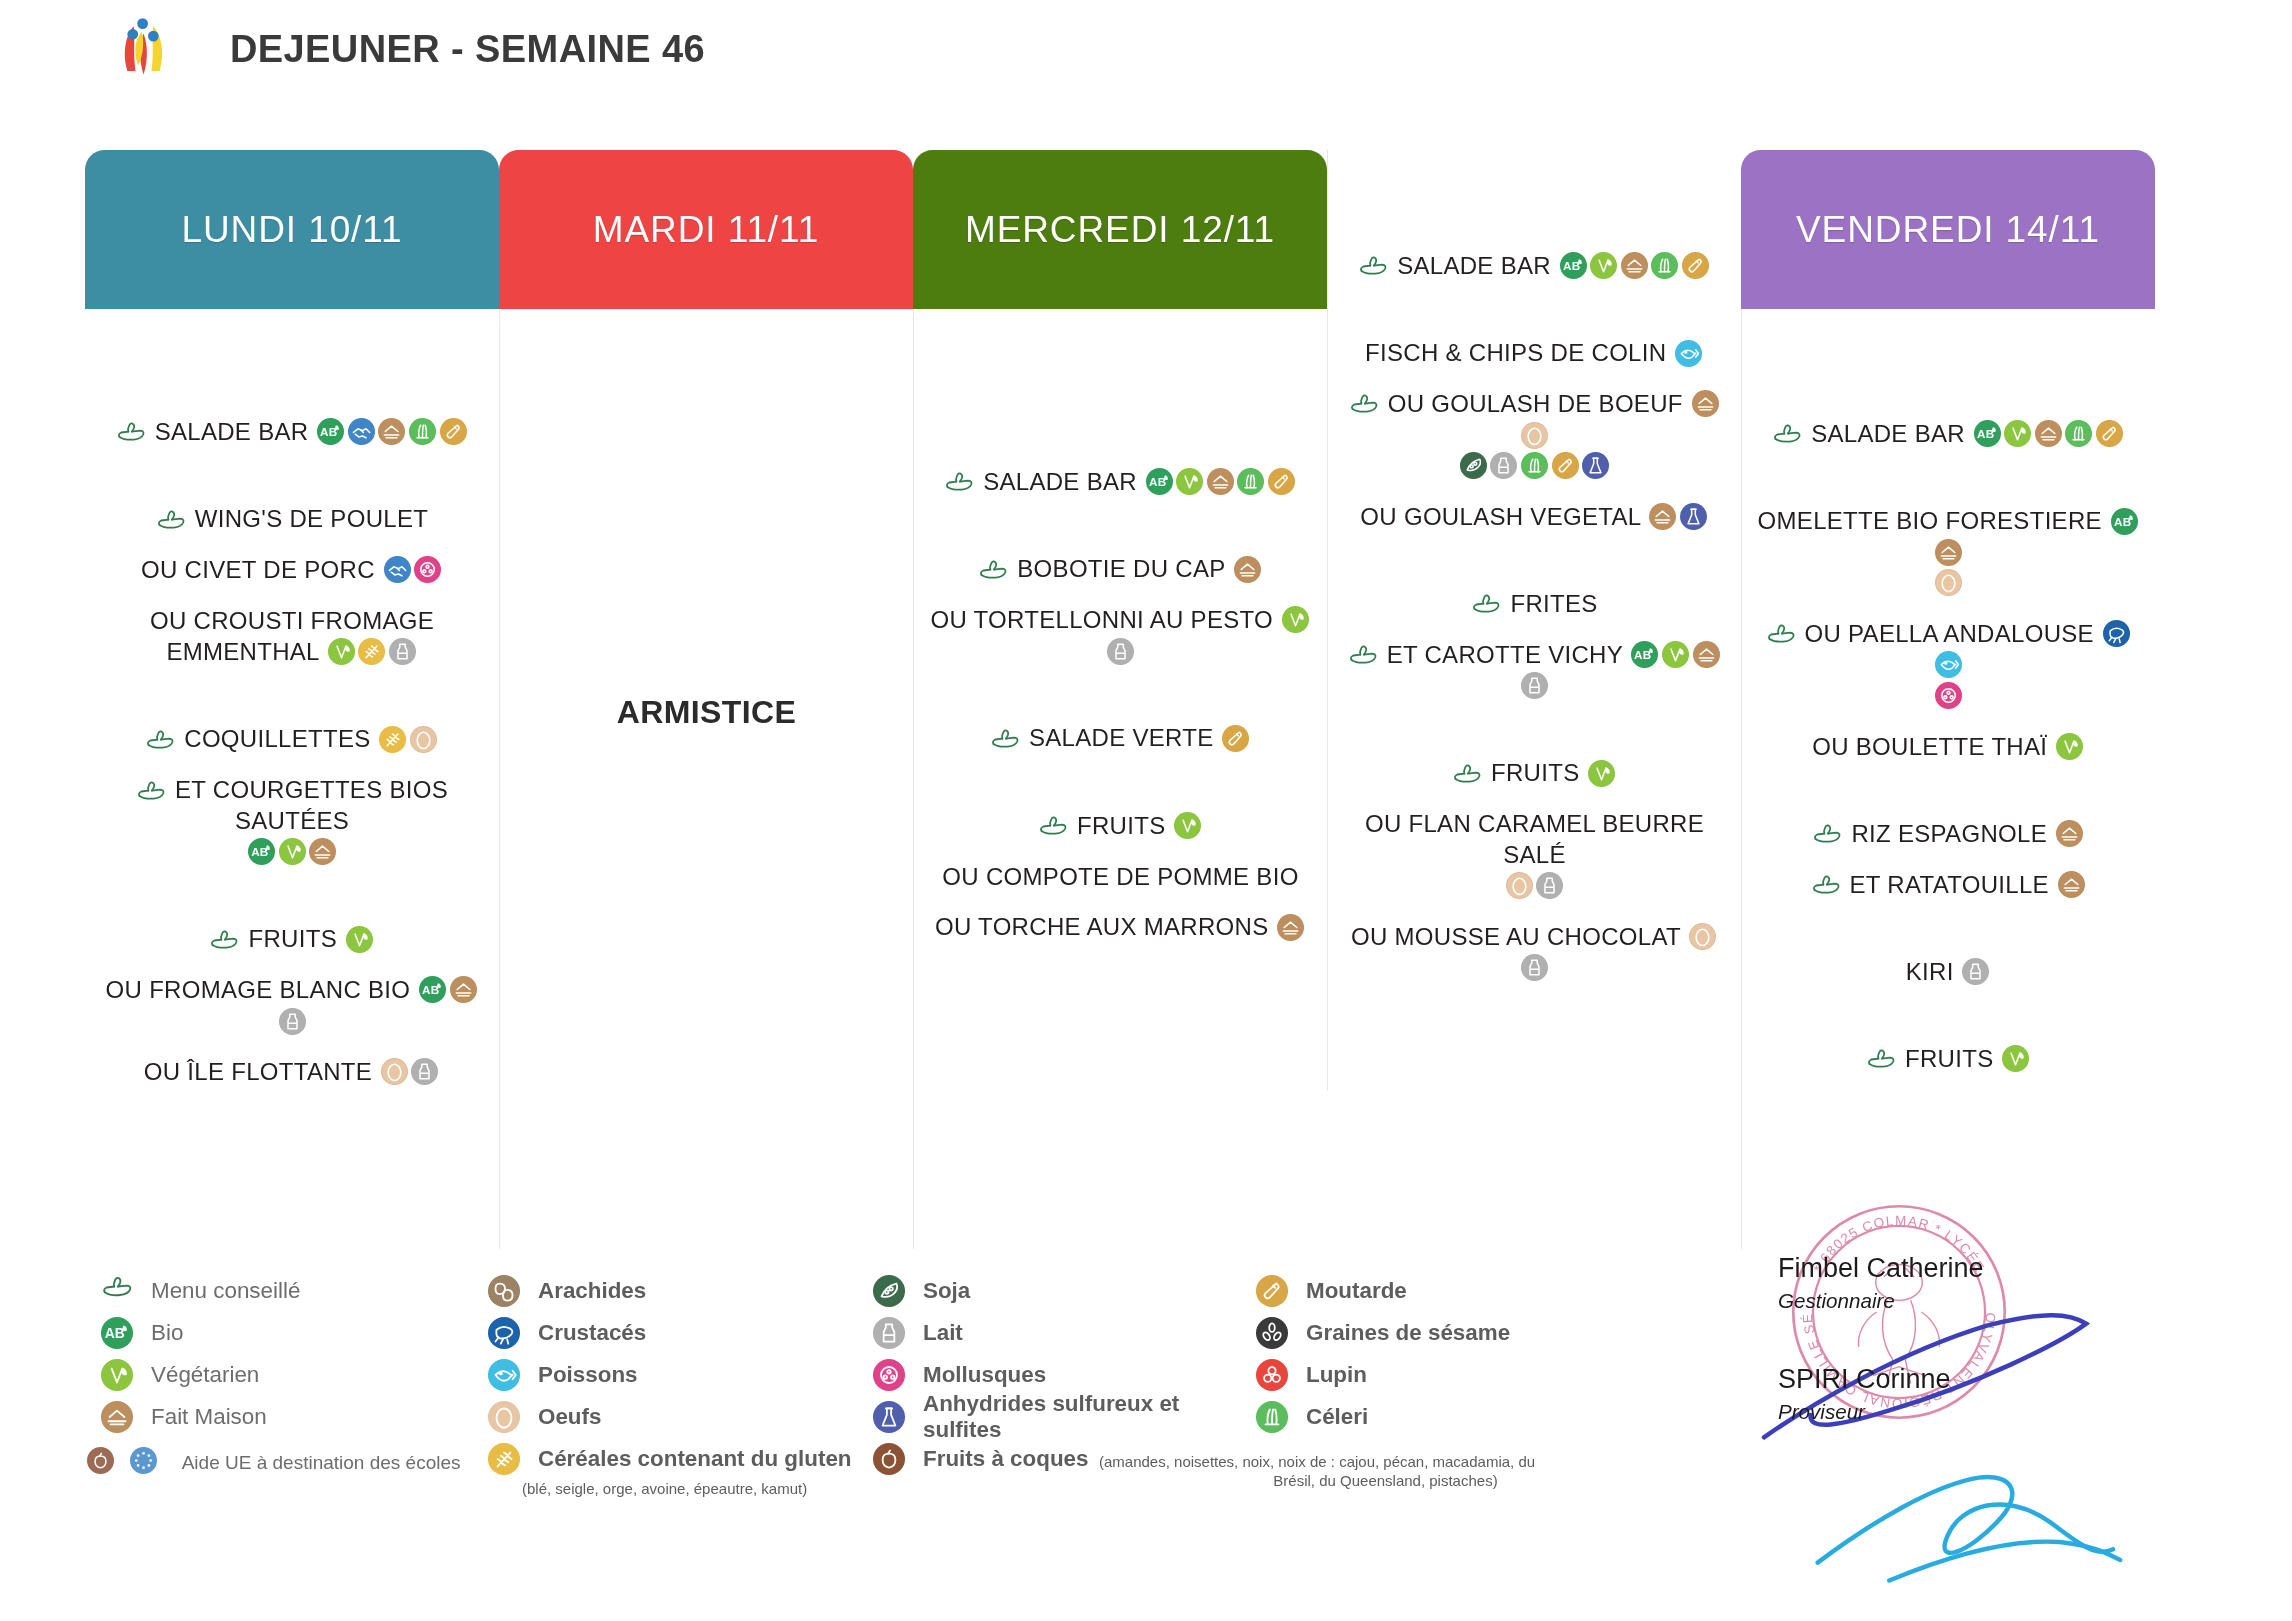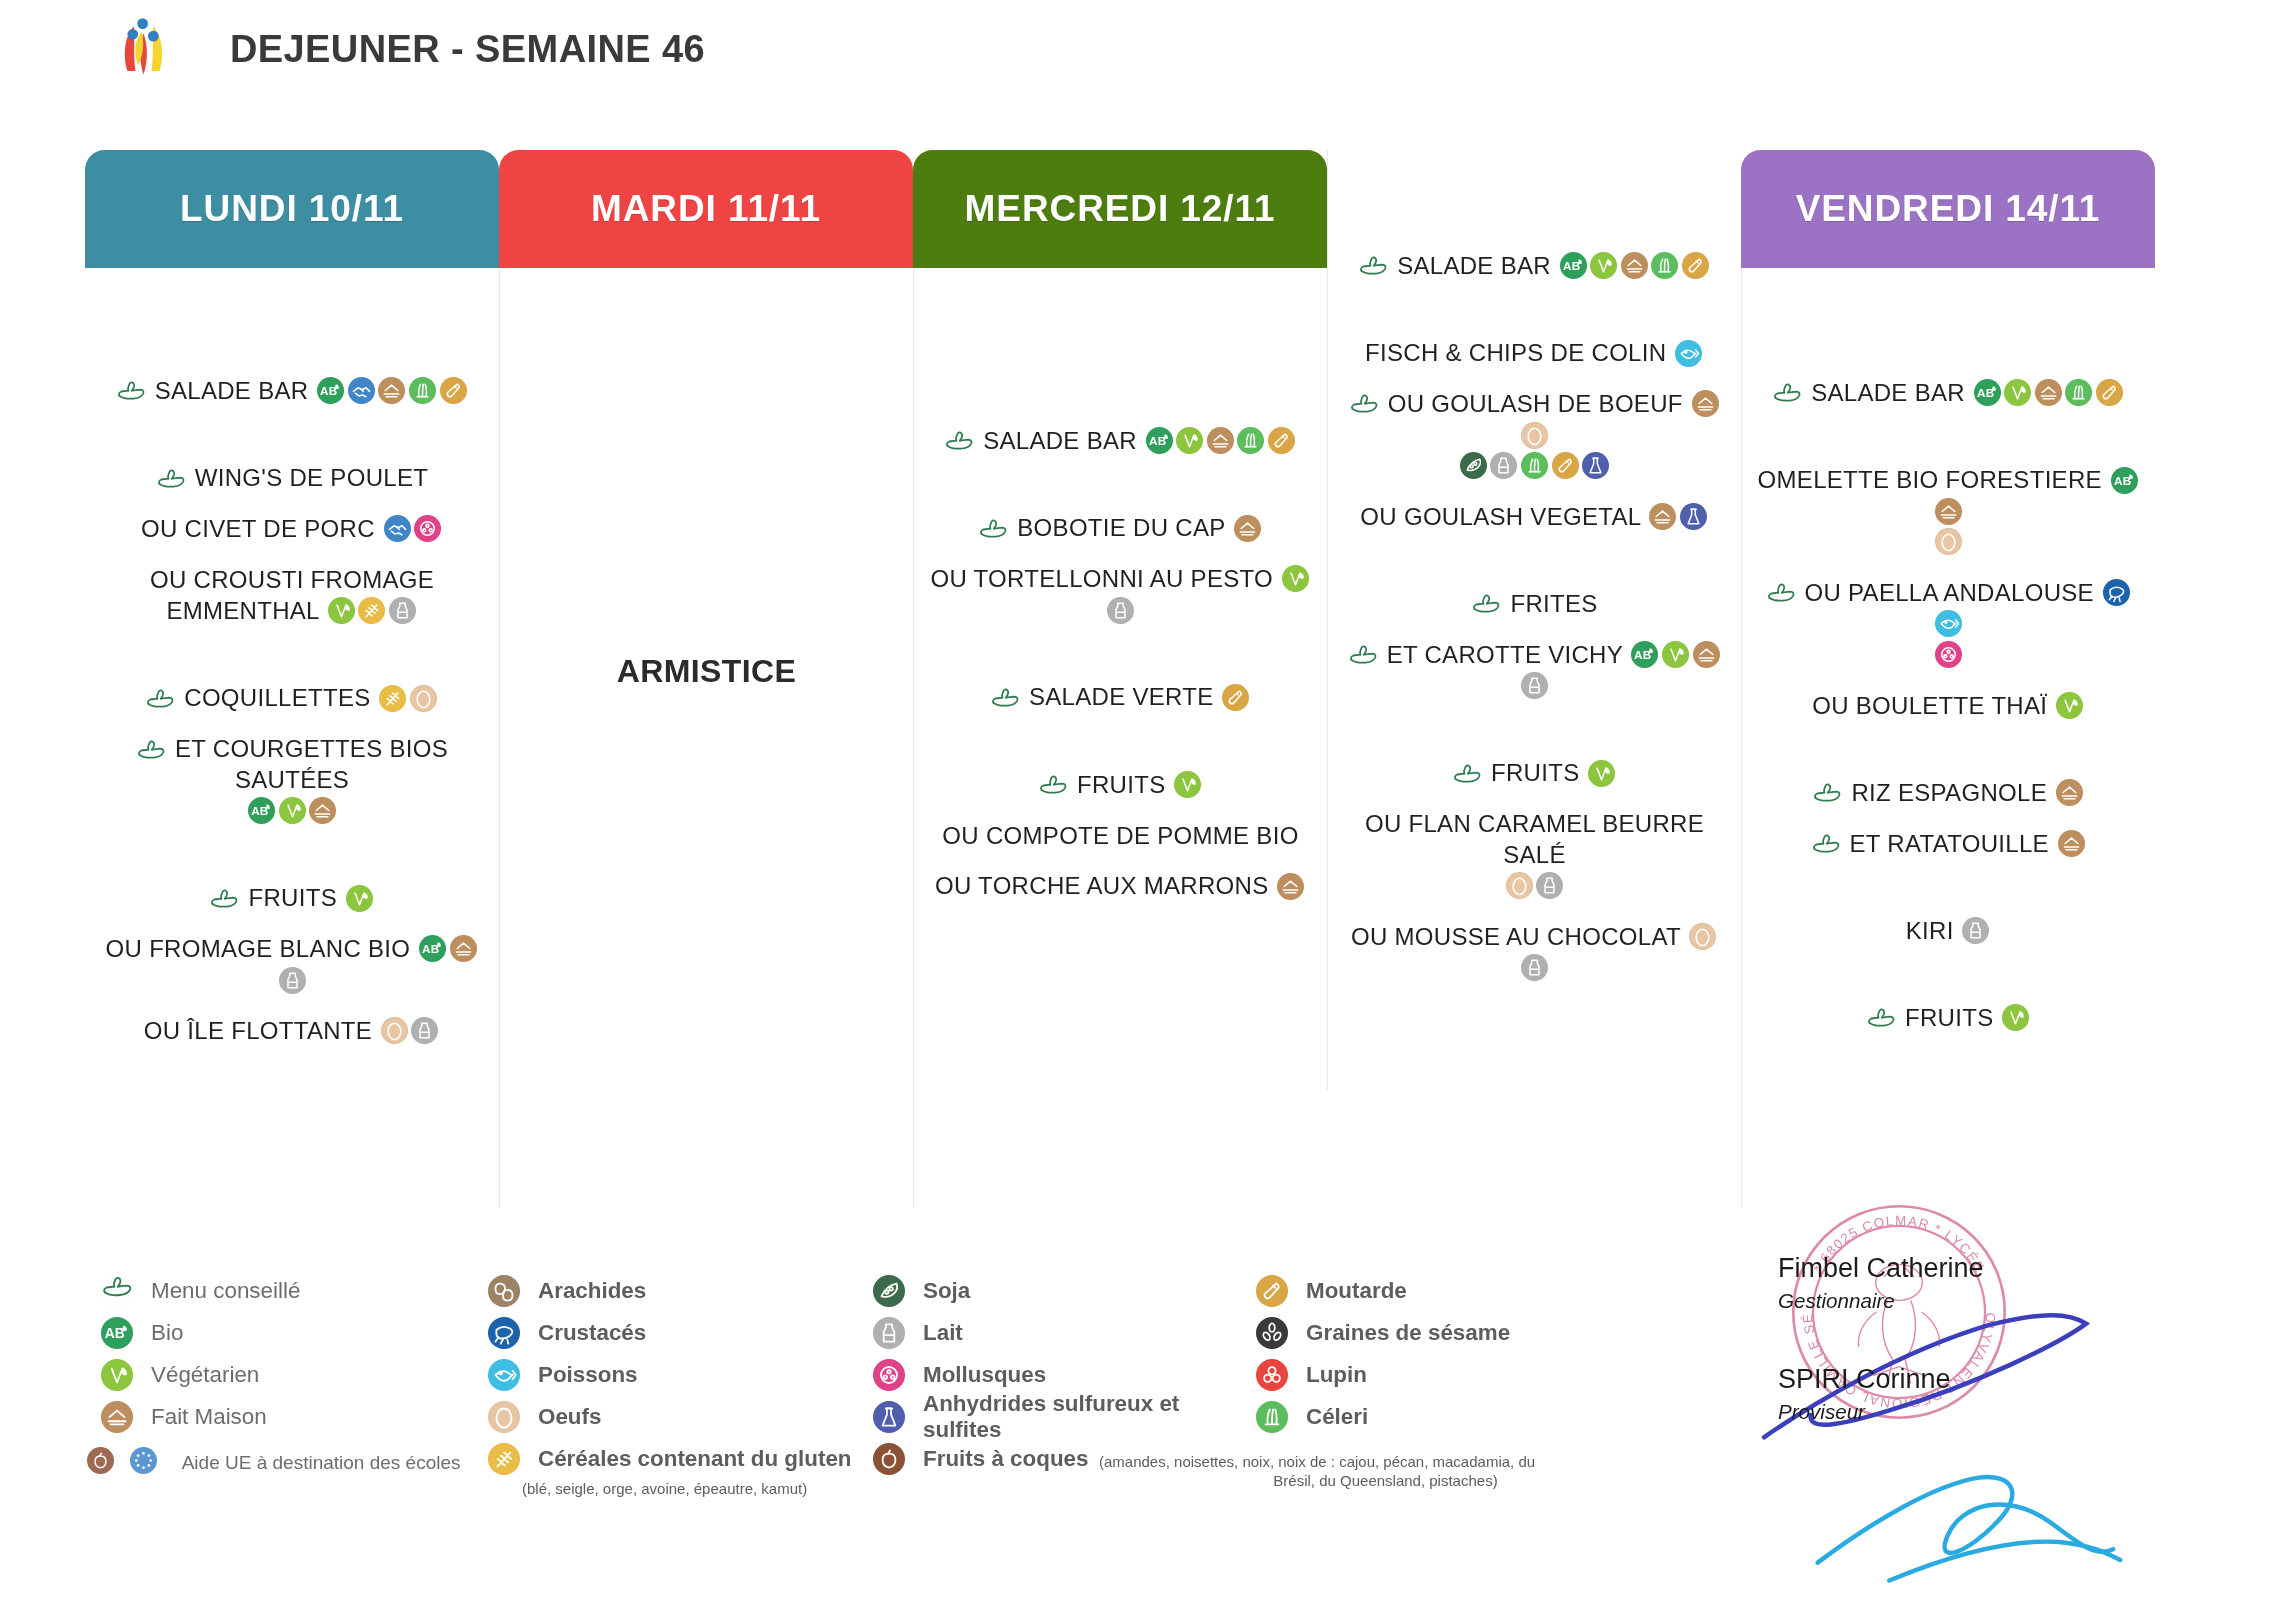--- a/index.html
+++ b/index.html
@@ -20,23 +20,23 @@
     margin-left:49px;
     font-size:38px;font-weight:bold;letter-spacing:0.4px;
     color:#3a3a3a;
   }
 
   
   .grid{position:absolute;left:85px;top:150px;width:2140px;height:1066px;display:flex;}
   .col{position:relative;flex:0 0 auto;}
   .col-w{width:414px;}
   .tab{
-    height:118px;border-radius:19.7px 19.7px 0 0;
+    height:159px;border-radius:19.7px 19.7px 0 0;
     display:flex;align-items:center;justify-content:center;
-    color:#ffffff;font-size:37px;font-weight:bold;letter-spacing:0.9px;
+    color:#ffffff;font-size:37px;font-weight:normal;letter-spacing:0.9px;
     text-shadow:0 0.9px 0.9px rgba(0,0,0,.18);
   }
   .colbody{position:relative;height:940px;border-left:1.8px solid #e8e8e8;}
   .colbody.first{border-left:none;}
 
   .items{position:absolute;left:0;right:0;top:0;padding:0 5.4px;}
 
   .dish{
     text-align:center;
     font-size:24px;

